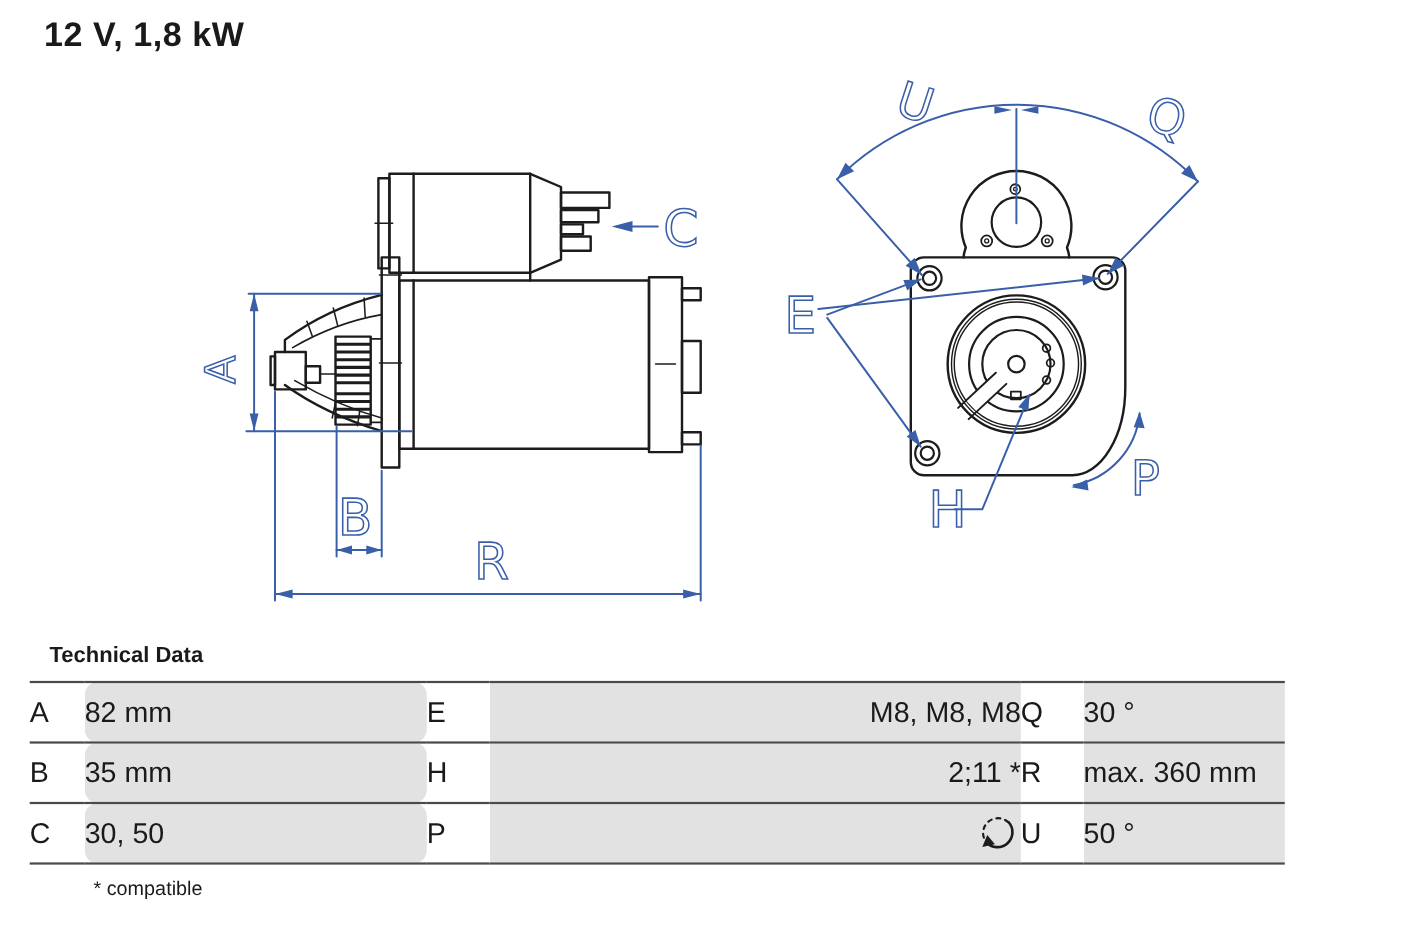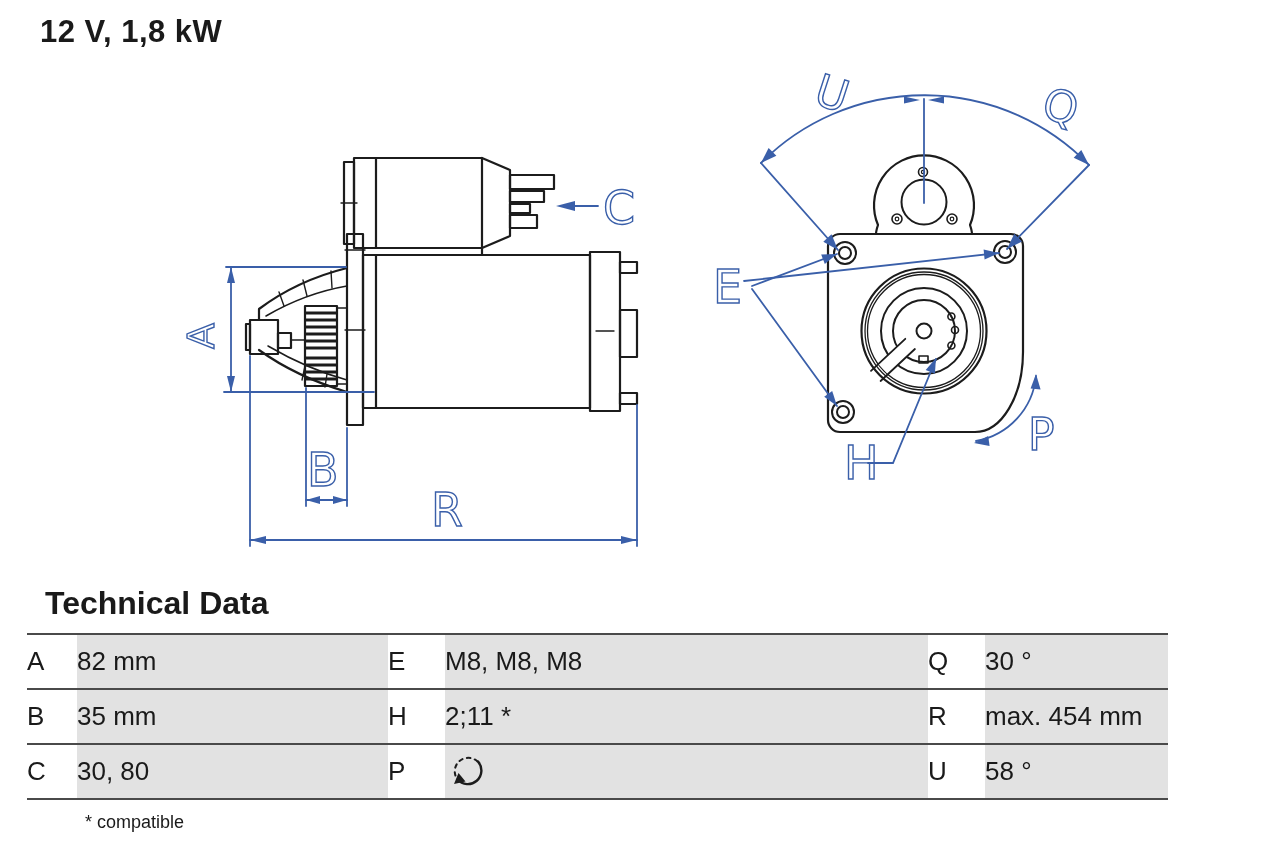--- a/index.html
+++ b/index.html
@@ -17,35 +17,35 @@
   .page-title{
     position:absolute;left:40px;top:14px;font-size:31px;font-weight:700;
     letter-spacing:0.5px;color:var(--text);
   }
   .drawing-svg{position:absolute;left:0;top:0;}
   text.dimletter{
     font-family:"DejaVu Sans", sans-serif;
     fill:none;stroke:var(--blue);stroke-width:1.4px;
   }
   .tech{position:absolute;left:0;top:585px;width:1280px;}
-  .tech-heading{margin:0 0 0 45px;font-size:32px;font-weight:700;color:var(--text);}
+  .tech-heading{margin:0 0 0 45px;font-size:20px;font-weight:700;color:var(--text);}
   table.spec{
     border-collapse:collapse;table-layout:fixed;
     margin:11px 0 0 27px;width:1229px;
     font-size:26px;color:var(--text);
   }
   table.spec tr{border-top:2px solid var(--tline);}
   table.spec tr:last-child{border-bottom:2px solid var(--tline);}
   table.spec td{height:53px;padding:0;vertical-align:middle;overflow:hidden;white-space:nowrap;}
   td.k{background:#ffffff;}
   td.v{background:var(--cellgray);}
   td.k1{padding-left:22px;}
-  td.v1{padding-left:12px;}
+  td.v1{padding-left:12px;border-radius:12px;}
   td.k2{padding-left:19px;}
-  td.v2{padding-left:10px;}
+  td.v2{padding-left:10px;text-align:right;}
   td.k3{padding-left:19px;}
   td.v3{padding-left:11px;}
   .rot-icon{display:inline-block;vertical-align:middle;margin-top:2px;}
   .footnote{margin:12px 0 0 85px;font-size:18px;color:var(--text);}
 </style>
 </head>
 <body>
 
 <div class="stage">
 
@@ -269,35 +269,35 @@
           <td class="v v2">M8, M8, M8</td>
           <td class="k k3">Q</td>
           <td class="v v3">30 °</td>
         </tr>
         <tr>
           <td class="k k1">B</td>
           <td class="v v1">35 mm</td>
           <td class="k k2">H</td>
           <td class="v v2">2;11 *</td>
           <td class="k k3">R</td>
-          <td class="v v3">max. 454 mm</td>
+          <td class="v v3">max. 360 mm</td>
         </tr>
         <tr>
           <td class="k k1">C</td>
-          <td class="v v1">30, 80</td>
+          <td class="v v1">30, 50</td>
           <td class="k k2">P</td>
           <td class="v v2">
             <svg class="rot-icon" width="44" height="40" viewBox="0 0 44 40" fill="none" stroke="#1c1c1c" stroke-width="2.4" stroke-linecap="round">
               <path d="M33,8.5 A13.5,13.5 0 1 1 12.5,26.5"></path>
               <path d="M32.5,8.5 A13.5,13.5 0 0 0 12.5,26.5" stroke-dasharray="3.5,4.5" stroke-width="2"></path>
               <polygon points="9,31 13.5,20 20.5,28.5" fill="#1c1c1c" stroke="none"></polygon>
             </svg>
           </td>
           <td class="k k3">U</td>
-          <td class="v v3">58 °</td>
+          <td class="v v3">50 °</td>
         </tr>
       </tbody>
     </table>
 
     <div class="footnote">* compatible</div>
   </div>
 
 </div>
 
 </body></html>

